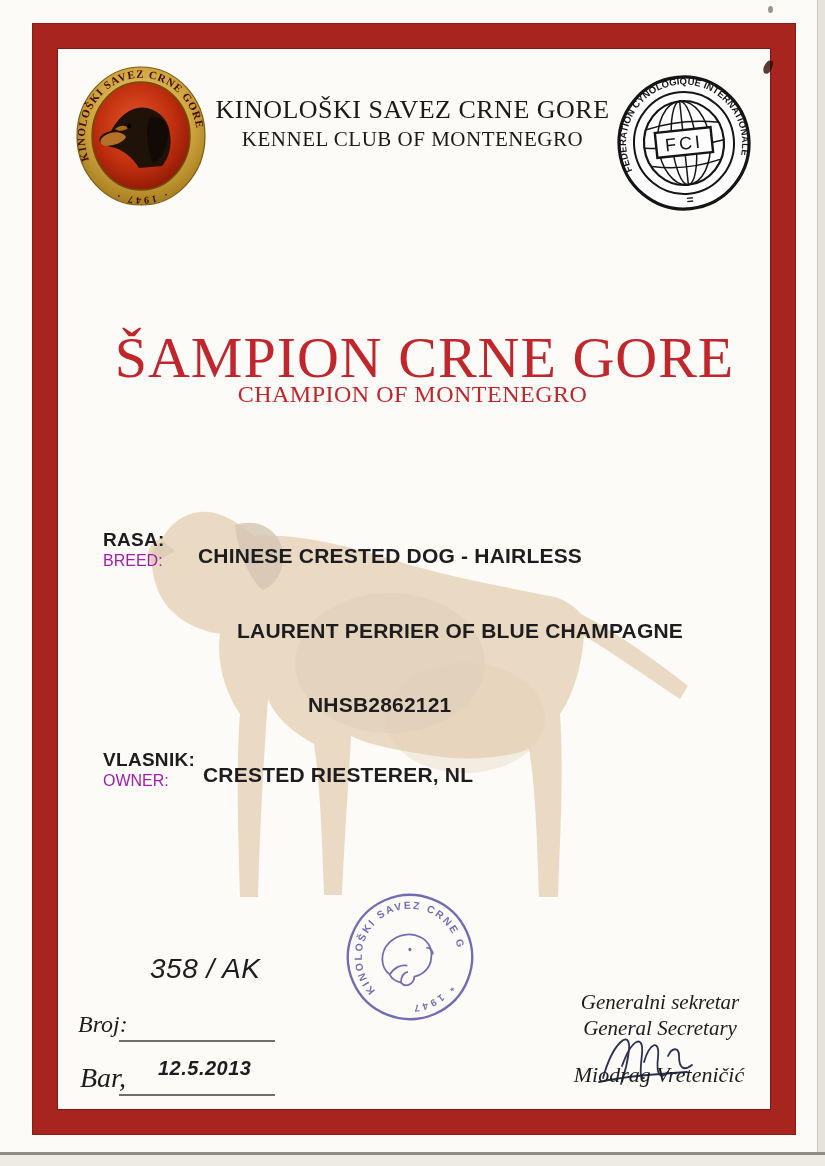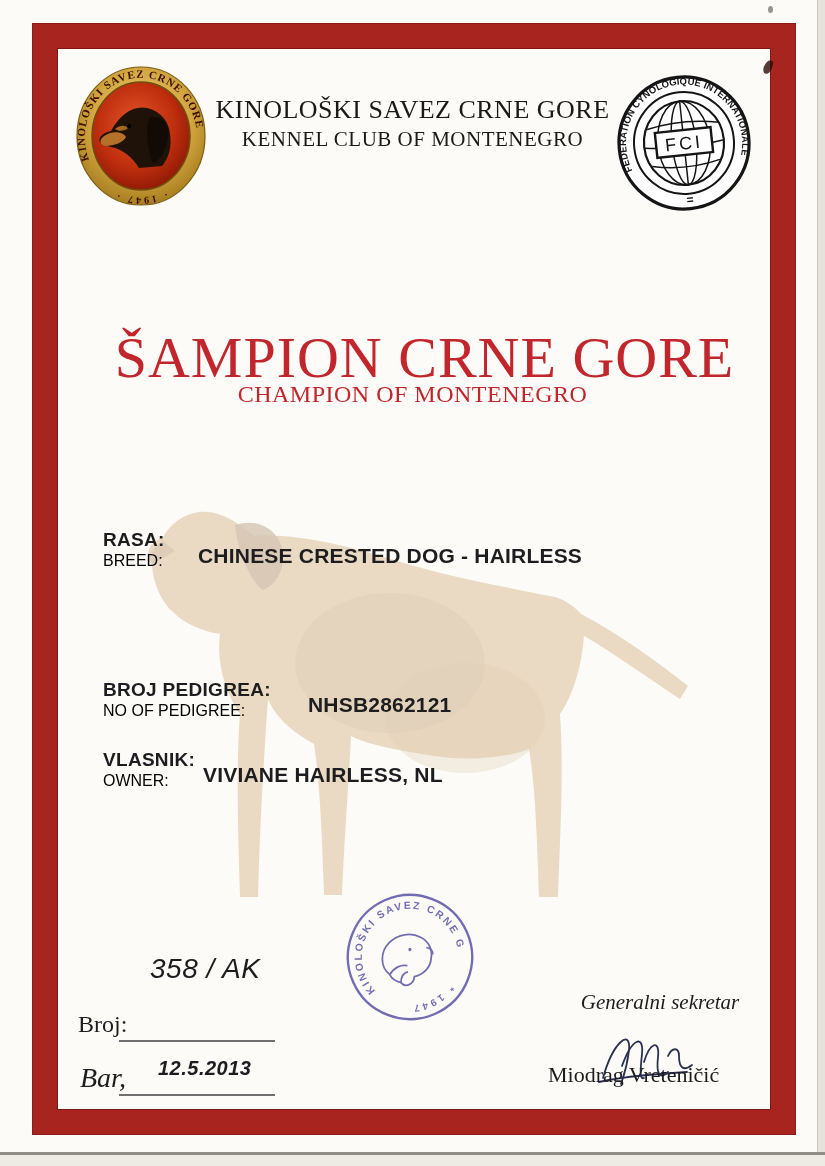--- a/index.html
+++ b/index.html
@@ -26,47 +26,47 @@
   .title-en{position:absolute;left:0;top:372px;width:825px;text-align:center;
             font-family:"Liberation Serif",serif;font-size:24px;line-height:44px;
             color:#c1262d;letter-spacing:.5px;white-space:nowrap;}
 
   
   .dog-watermark{position:absolute;left:135px;top:503px;width:565px;height:408px;opacity:.34;}
 
   
   .f-labels{position:absolute;left:103px;}
   .f-l1{font-weight:bold;font-size:19px;line-height:23px;letter-spacing:.3px;}
-  .f-l2{font-size:16px;line-height:20px;color:#000000;}
+  .f-l2{font-size:16px;line-height:20px;color:#a21caf;}
   .f-value{position:absolute;font-weight:bold;font-size:21px;line-height:25px;letter-spacing:.2px;white-space:nowrap;}
 
   
   .stamp{position:absolute;left:341px;top:888px;width:138px;height:138px;opacity:.85;
          transform:rotate(-24deg);}
 
   
   .broj-label{position:absolute;left:78px;top:1010px;font-family:"Liberation Serif",serif;
-              font-size:24px;line-height:28px;}
+              font-style:italic;font-size:24px;line-height:28px;}
   .broj-value{position:absolute;left:150px;top:956px;font-style:italic;font-weight:normal;
               font-size:28px;line-height:25px;letter-spacing:.5px;}
   .broj-line{position:absolute;left:119px;top:1040px;width:156px;border-top:2px solid #6e6e6e;}
   .bar-label{position:absolute;left:80px;top:1064px;font-family:"Liberation Serif",serif;
              font-style:italic;font-size:28px;line-height:28px;}
   .bar-value{position:absolute;left:158px;top:1056px;font-style:italic;font-weight:bold;
              font-size:20px;line-height:25px;letter-spacing:.5px;}
   .bar-line{position:absolute;left:119px;top:1094px;width:156px;border-top:2px solid #6e6e6e;}
 
   
   .sig-title1{position:absolute;left:555px;top:990px;width:210px;text-align:center;
               font-family:"Liberation Serif",serif;font-style:italic;font-size:21px;line-height:25px;}
   .sig-title2{position:absolute;left:555px;top:1016px;width:210px;text-align:center;
               font-family:"Liberation Serif",serif;font-style:italic;font-size:21px;line-height:25px;}
   .sig-scribble{position:absolute;left:597px;top:1026px;width:112px;height:64px;}
-  .sig-name{position:absolute;left:548px;top:1062px;width:222px;
-            font-family:"Liberation Serif",serif;font-size:22px;line-height:26px;white-space:nowrap;}
+  .sig-name{position:absolute;left:548px;top:1062px;width:222px;text-align:center;
+            font-family:"Liberation Serif",serif;font-style:italic;font-size:22px;line-height:26px;white-space:nowrap;}
 
   
   .edge-right{position:absolute;right:0;top:0;width:7px;height:1166px;background:#e6e3dc;border-left:1px solid #c8c5bd;}
   .edge-bottom{position:absolute;left:0;top:1152px;width:825px;height:14px;background:#edebe4;border-top:3px solid #908d86;}
   .mark-a{position:absolute;left:764px;top:60px;width:8px;height:14px;background:#2e0a06;border-radius:60% 30% 50% 40%;transform:rotate(18deg);opacity:.8;}
   .mark-b{position:absolute;left:768px;top:6px;width:5px;height:7px;background:#6d6a64;border-radius:50%;opacity:.7;}
 </style>
 </head>
 <body>
 
@@ -155,32 +155,29 @@
       <path d="M 17,62 C 14,52 18,44 28,38 L 40,48 C 30,54 22,58 17,62 Z" fill="#8a5f33" opacity=".6"></path>
     </g>
   </svg>
 
   <div class="f-labels" style="top:528px">
     <div class="f-l1">RASA:</div>
     <div class="f-l2">BREED:</div>
   </div>
   <div class="f-value" style="left:198px;top:543px">CHINESE CRESTED DOG - HAIRLESS</div>
 
-
-  <div class="f-labels" style="top:678px">
-    <div class="f-l1">BROJ PEDIGREA:</div>
-    <div class="f-l2">NO OF PEDIGREE:</div>
-  </div>
+  <div class="f-value" style="left:237px;top:618px">LAURENT PERRIER OF BLUE CHAMPAGNE</div>
+
   <div class="f-value" style="left:308px;top:692px">NHSB2862121</div>
 
   <div class="f-labels" style="top:748px">
     <div class="f-l1">VLASNIK:</div>
     <div class="f-l2">OWNER:</div>
   </div>
-  <div class="f-value" style="left:203px;top:762px">VIVIANE HAIRLESS, NL</div>
+  <div class="f-value" style="left:203px;top:762px">CRESTED RIESTERER, NL</div>
 
   <svg class="stamp" viewBox="-70 -70 140 140">
     <g stroke="#5b55a8" fill="none">
       <circle cx="0" cy="0" r="63" stroke-width="2.4"></circle>
       <g stroke-width="1.8">
         <path d="M -26,8 C -32,-3 -26,-17 -13,-22 C -2,-26 11,-23 18,-14 C 24,-7 24,3 19,10 C 15,18 5,22 -4,20 C -8,27 -17,27 -19,20 C -24,16 -26,12 -26,8 Z"></path>
         <path d="M -26,8 C -19,3 -11,3 -6,7"></path>
         <path d="M -19,20 C -16,14 -12,12 -8,13"></path>
         <circle cx="3" cy="-7" r="1.6" fill="#5b55a8" stroke="none"></circle>
         <path d="M 19,-2 C 23,0 24,4 22,7"></path>
@@ -197,20 +194,21 @@
   </svg>
 
   <div class="broj-label">Broj:</div>
   <div class="broj-value">358 / AK</div>
   <div class="broj-line"></div>
   <div class="bar-label">Bar,</div>
   <div class="bar-value">12.5.2013</div>
   <div class="bar-line"></div>
 
   <div class="sig-title1">Generalni sekretar</div>
+  <div class="sig-title2">General Secretary</div>
   <svg class="sig-scribble" viewBox="0 0 112 64">
     <g fill="none" stroke="#2a3050" stroke-width="1.8" stroke-linecap="round">
       <path d="M 6,52 C 16,16 34,2 32,24 C 30,42 26,52 24,58"></path>
       <path d="M 25,40 C 35,12 47,8 45,28 C 43,46 43,54 47,52"></path>
       <path d="M 47,36 C 53,16 63,13 61,31 C 59,49 63,54 71,46"></path>
       <path d="M 71,30 C 75,21 82,21 82,30 C 82,41 86,46 95,39"></path>
       <path d="M 2,56 C 30,50 60,48 90,46"></path>
     </g>
   </svg>
   <div class="sig-name">Miodrag Vreteničić</div>

